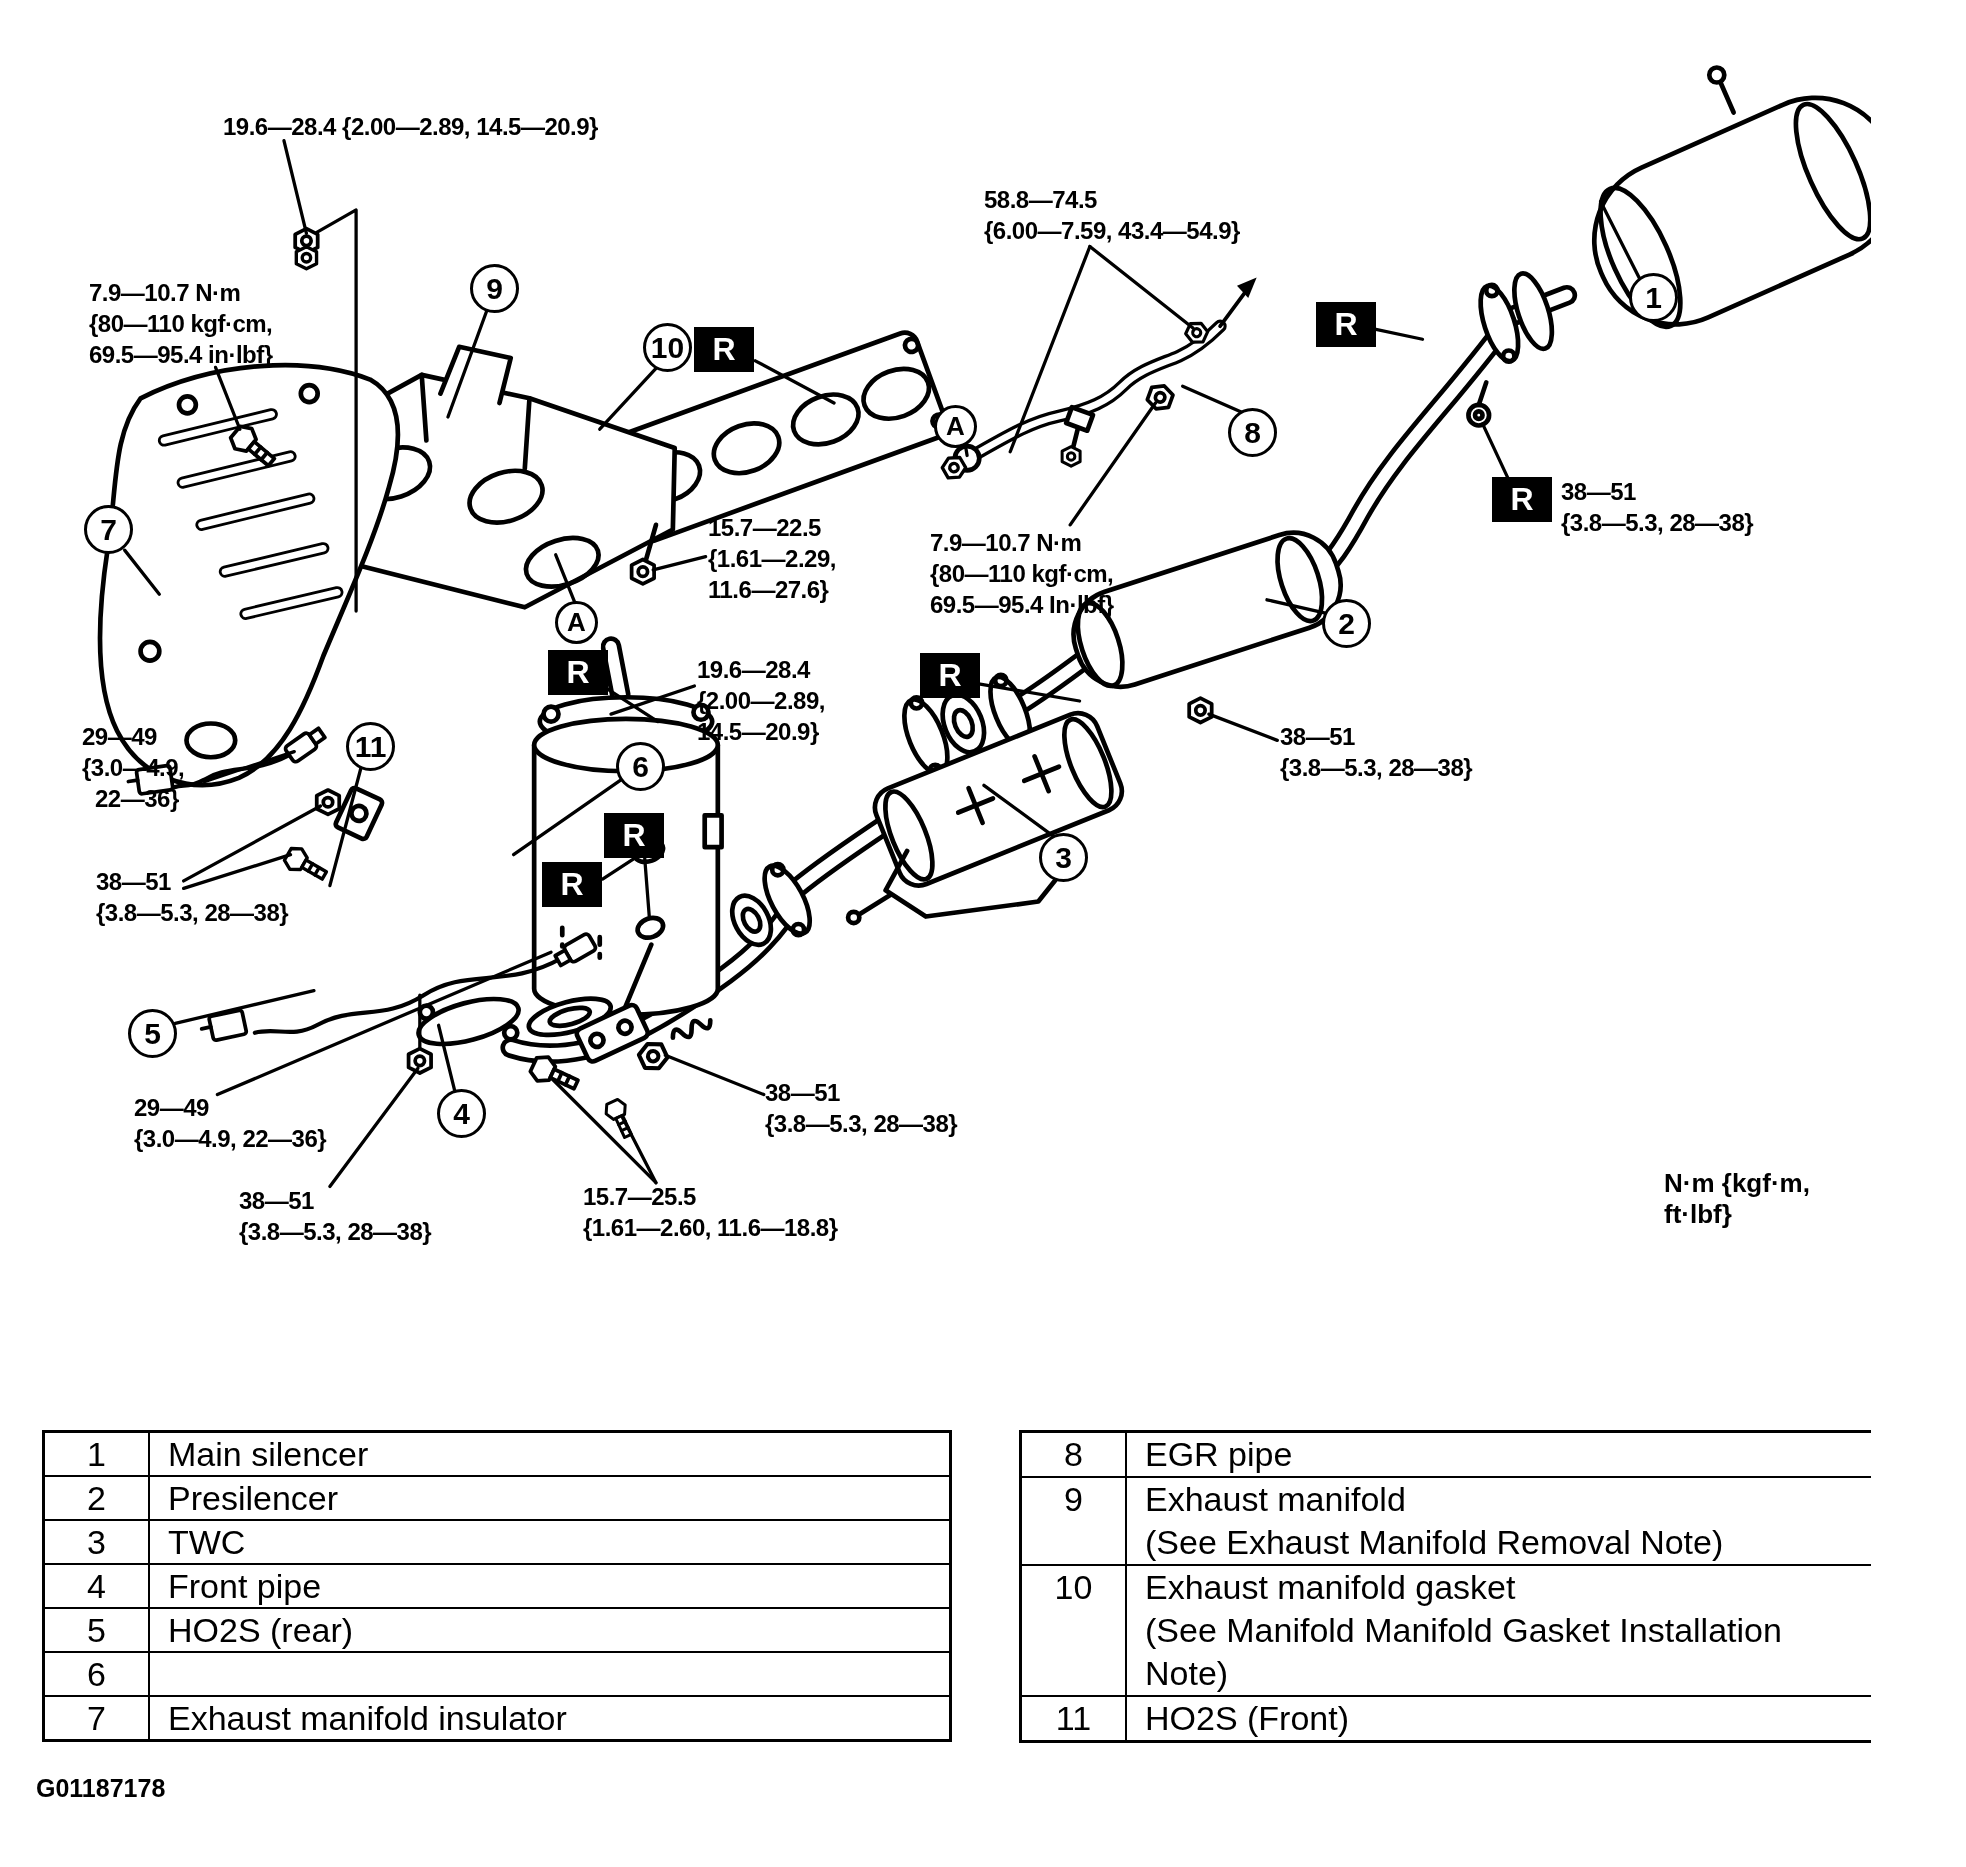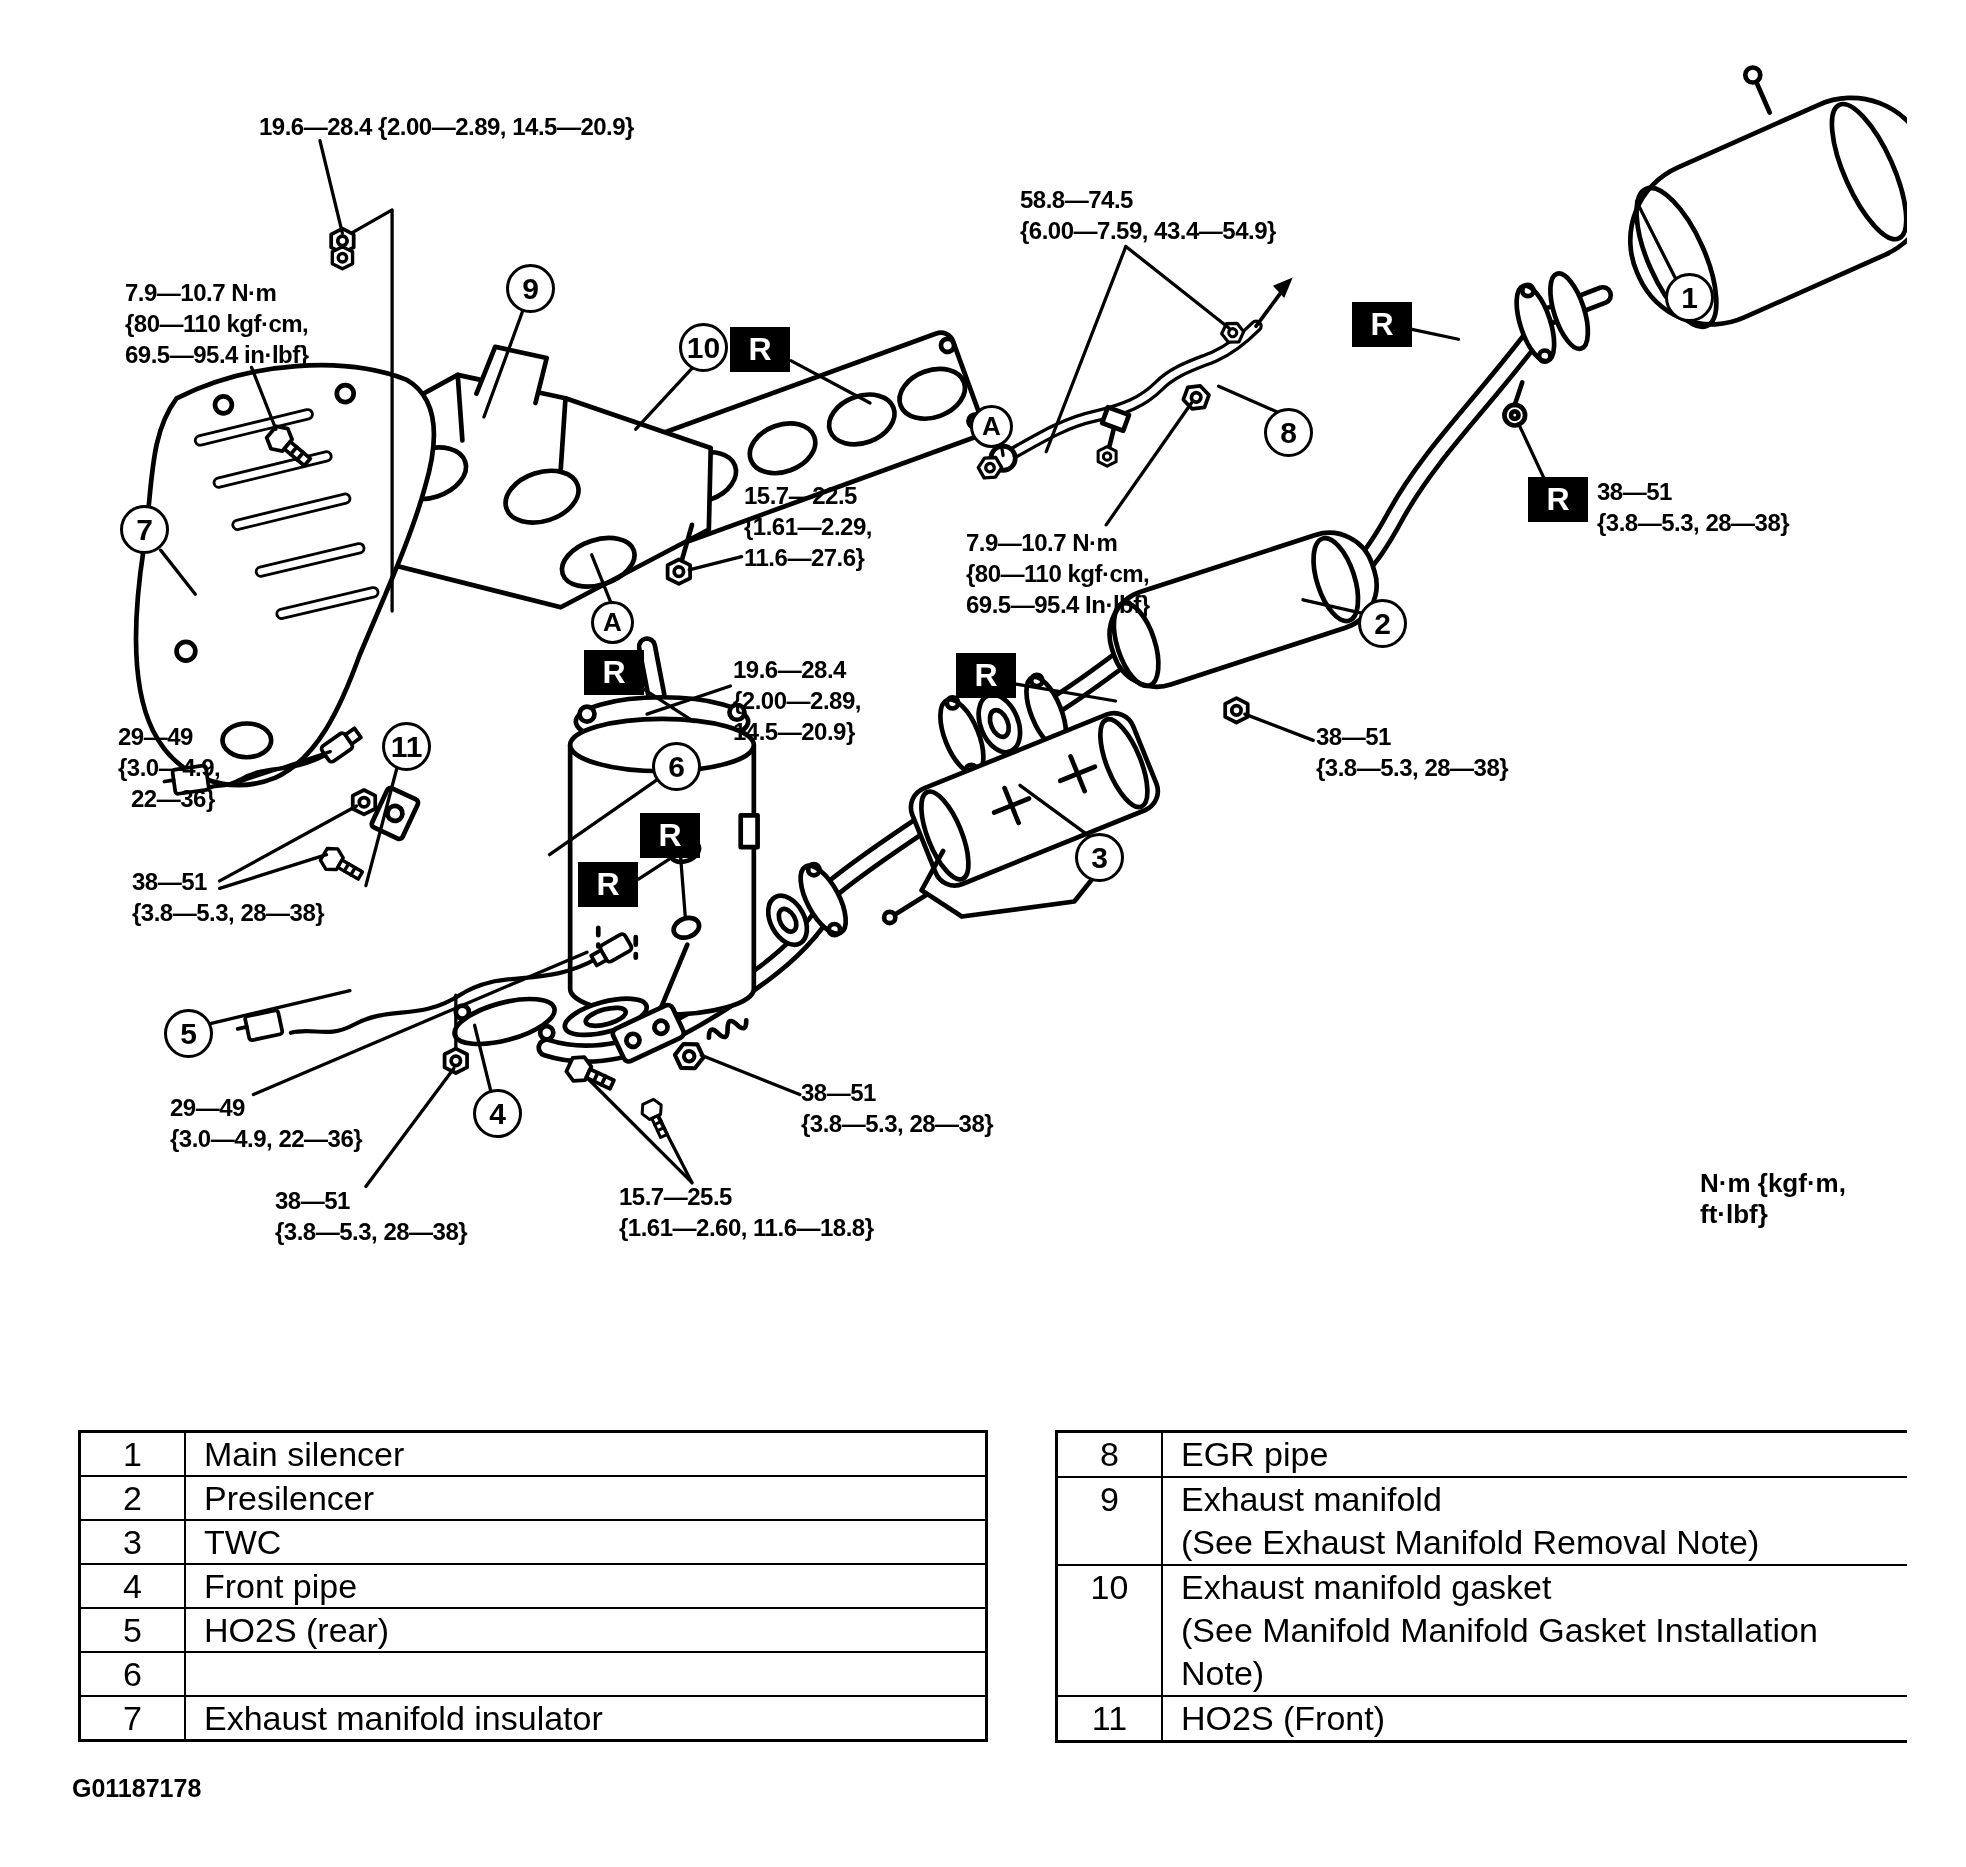--- a/index.html
+++ b/index.html
@@ -1,17 +1,17 @@
 <!DOCTYPE html>
 <html style="font-size:15px"><head>
 <meta charset="utf-8">
 <style>
   html,body{margin:0;padding:0;background:#fff;}
   .stage{position:relative;width:1871px;height:1867px;background:#fff;overflow:hidden;
-         font-family:"Liberation Sans",sans-serif;color:#000;margin-left:36px;}
+         font-family:"Liberation Sans",sans-serif;color:#000;}
   .art{position:absolute;left:0;top:0;}
   .lbl{position:absolute;font:bold 24px/31px "Liberation Sans",sans-serif;
        letter-spacing:-0.5px;white-space:nowrap;}
   .callout{position:absolute;box-sizing:border-box;width:49px;height:49px;border:3.7px solid #000;
        border-radius:50%;background:#fff;display:flex;align-items:center;justify-content:center;
        font:bold 30px "Liberation Sans",sans-serif;}
   .refc{position:absolute;box-sizing:border-box;width:43px;height:43px;border:3.7px solid #000;
        border-radius:50%;background:#fff;display:flex;align-items:center;justify-content:center;
        font:bold 26px "Liberation Sans",sans-serif;}
   .rbox{position:absolute;box-sizing:border-box;width:60px;height:45px;background:#000;color:#fff;
@@ -291,21 +291,21 @@
     </div>
 <div class="lbl" style="left:89px;top:277px">
       <div>7.9—10.7 N·m</div>
       <div>{80—110 kgf·cm,</div>
       <div>69.5—95.4 in·lbf}</div>
     </div>
 <div class="lbl" style="left:984px;top:184px">
       <div>58.8—74.5</div>
       <div>{6.00—7.59, 43.4—54.9}</div>
     </div>
-<div class="lbl" style="left:708px;top:480px">
+<div class="lbl" style="left:708px;top:512px">
       <div>15.7—22.5</div>
       <div>{1.61—2.29,</div>
       <div>11.6—27.6}</div>
     </div>
 <div class="lbl" style="left:930px;top:527px">
       <div>7.9—10.7 N·m</div>
       <div>{80—110 kgf·cm,</div>
       <div>69.5—95.4 In·lbf}</div>
     </div>
 <div class="lbl" style="left:697px;top:654px">

